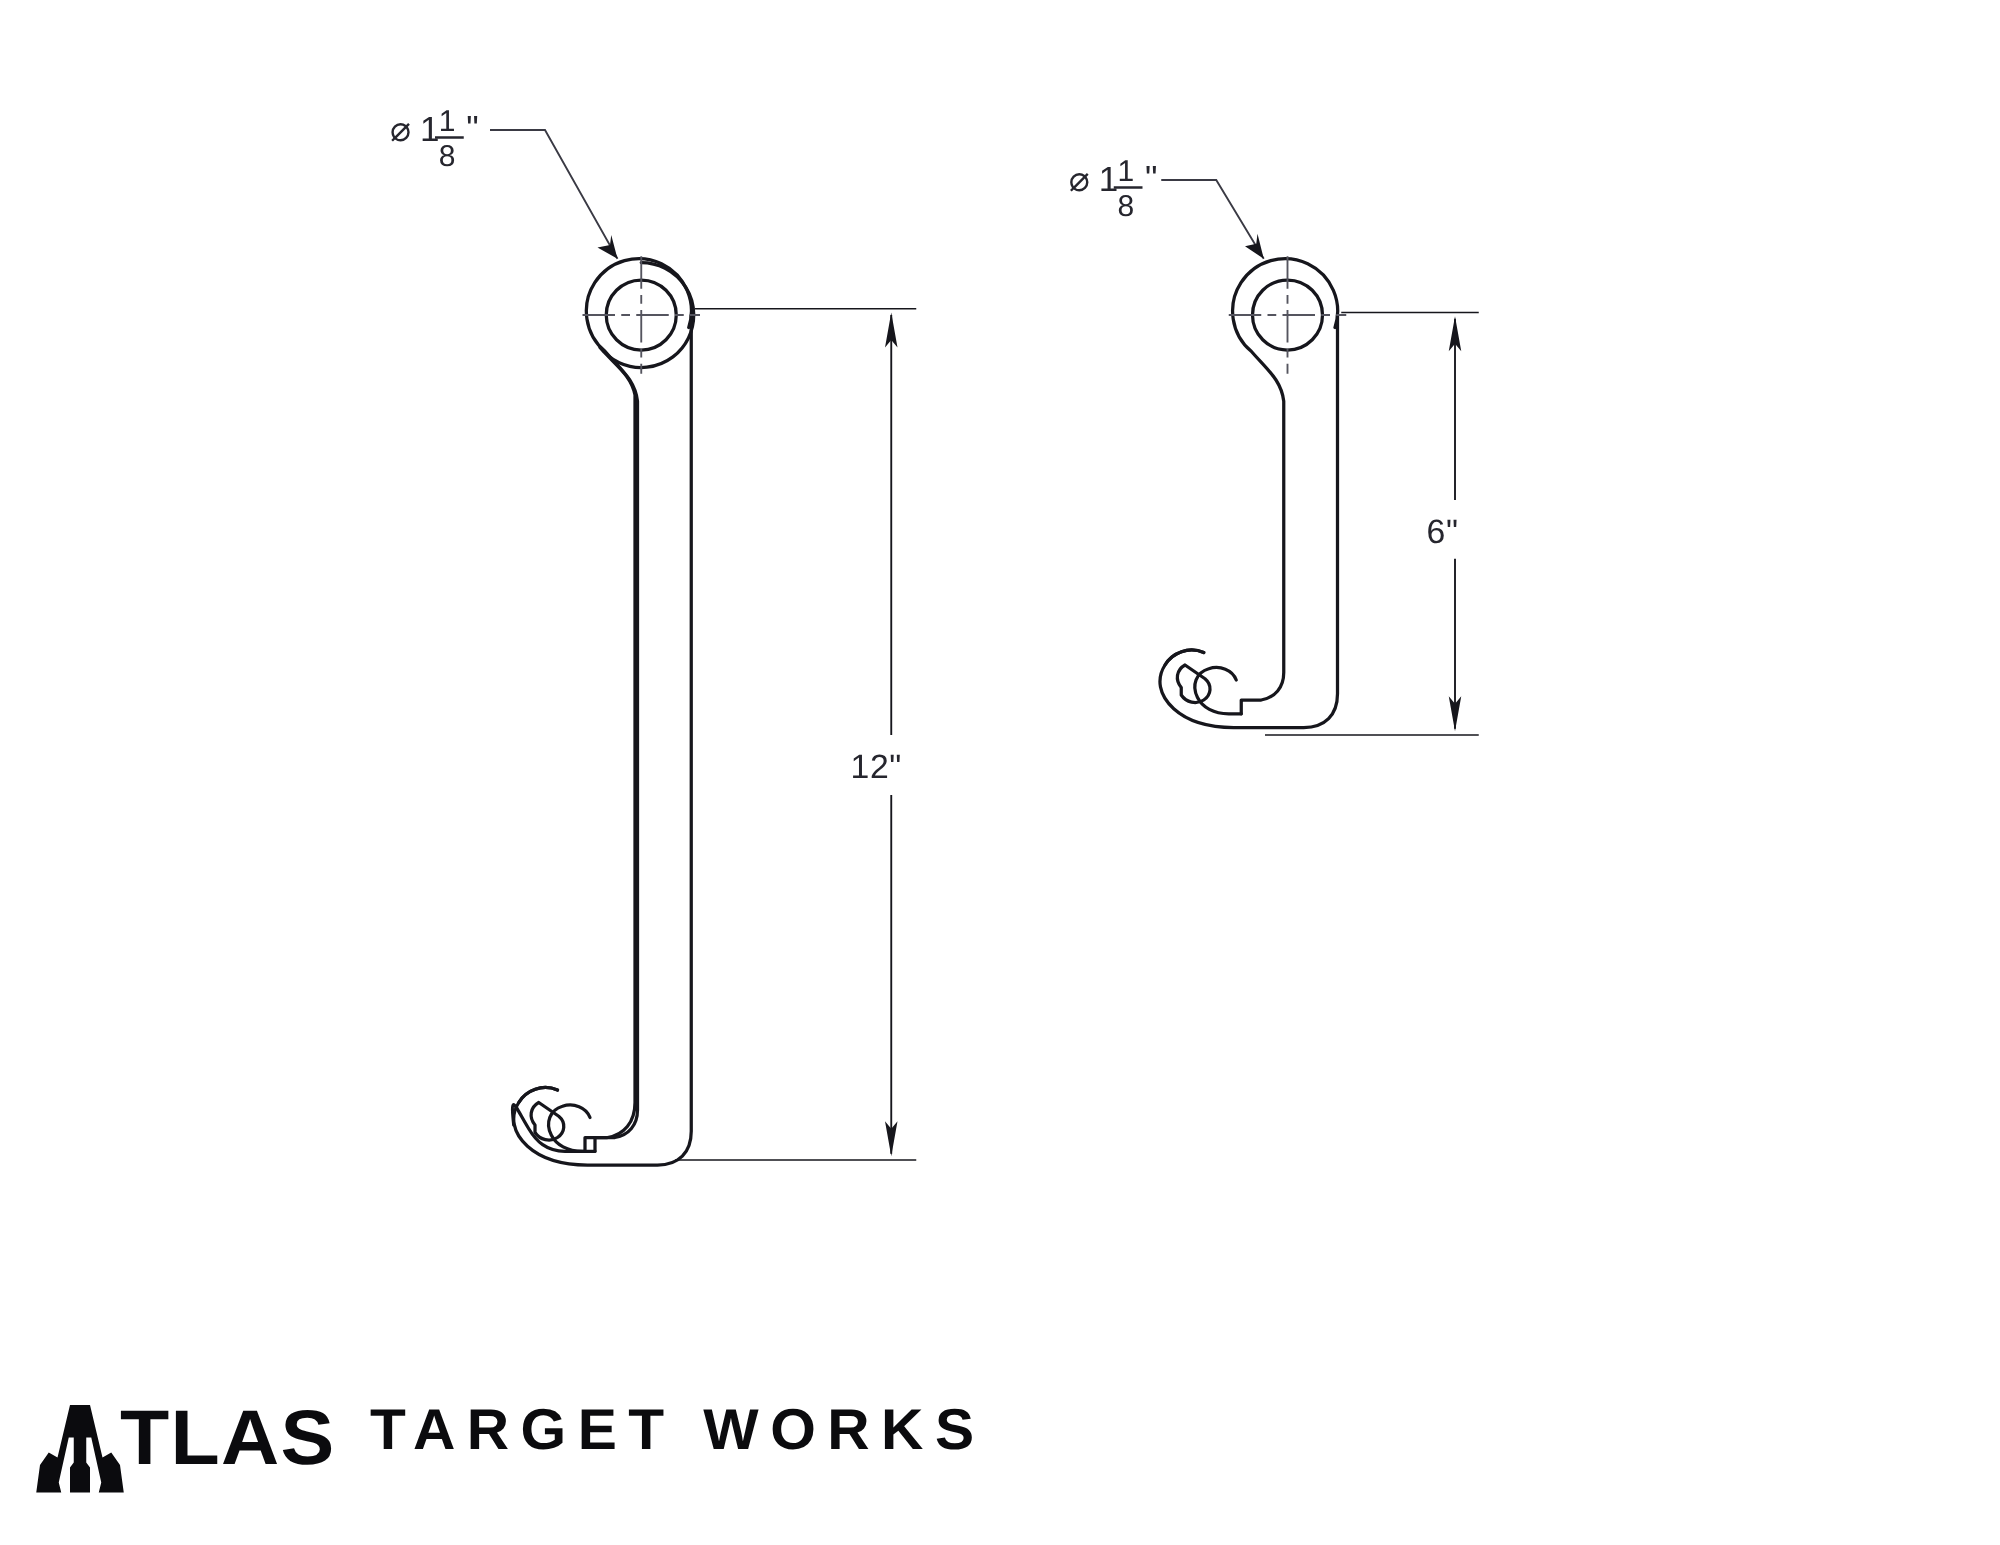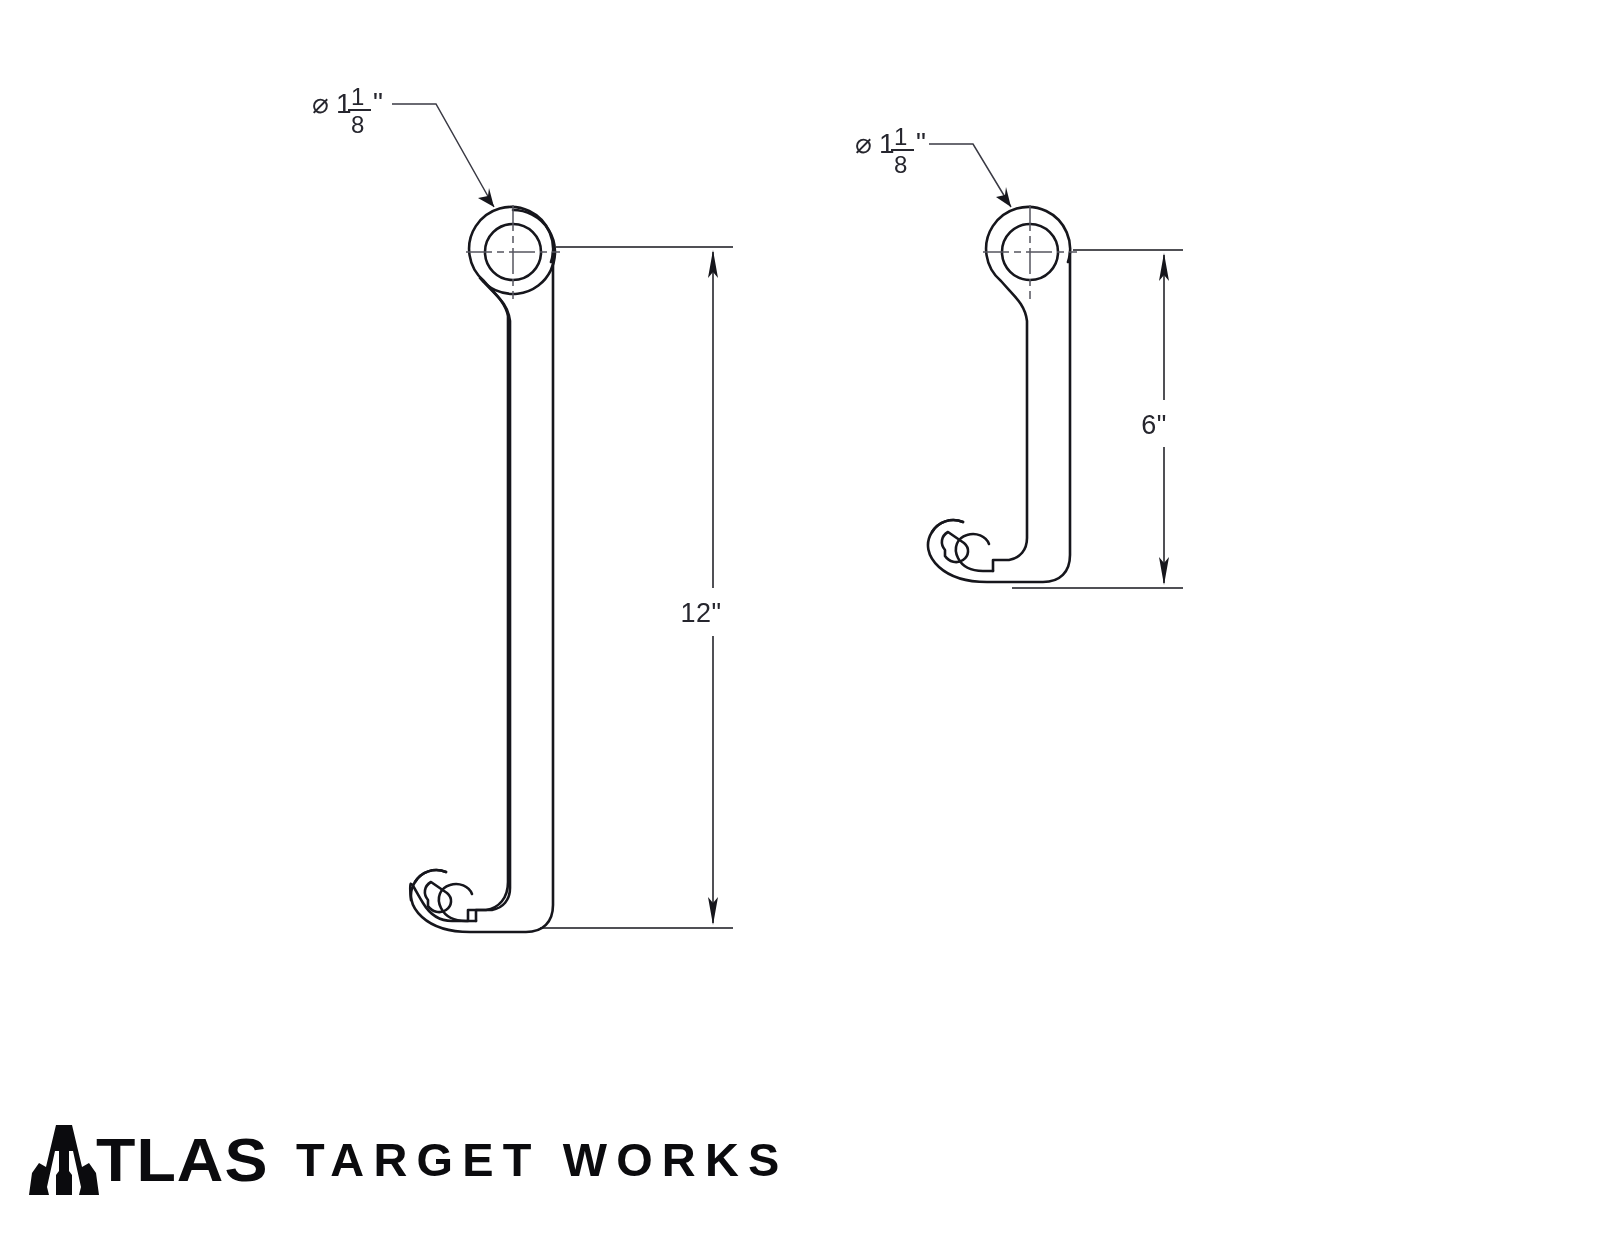--- a/index.html
+++ b/index.html
@@ -84,21 +84,20 @@
   .frac-bar {
     stroke: #26262e;
     stroke-width: 2;
   }
   
   #logo {
     position: absolute;
     left: 28px;
     top: 1120px;
     display: flex;
-    align-items: center;
     height: 80px;
   }
   #logo-mark {
     display: block;
   }
   .logo-word {
     font-family: "Liberation Sans", sans-serif;
     font-weight: bold;
     font-size: 62px;
     color: #0b0b0e;

